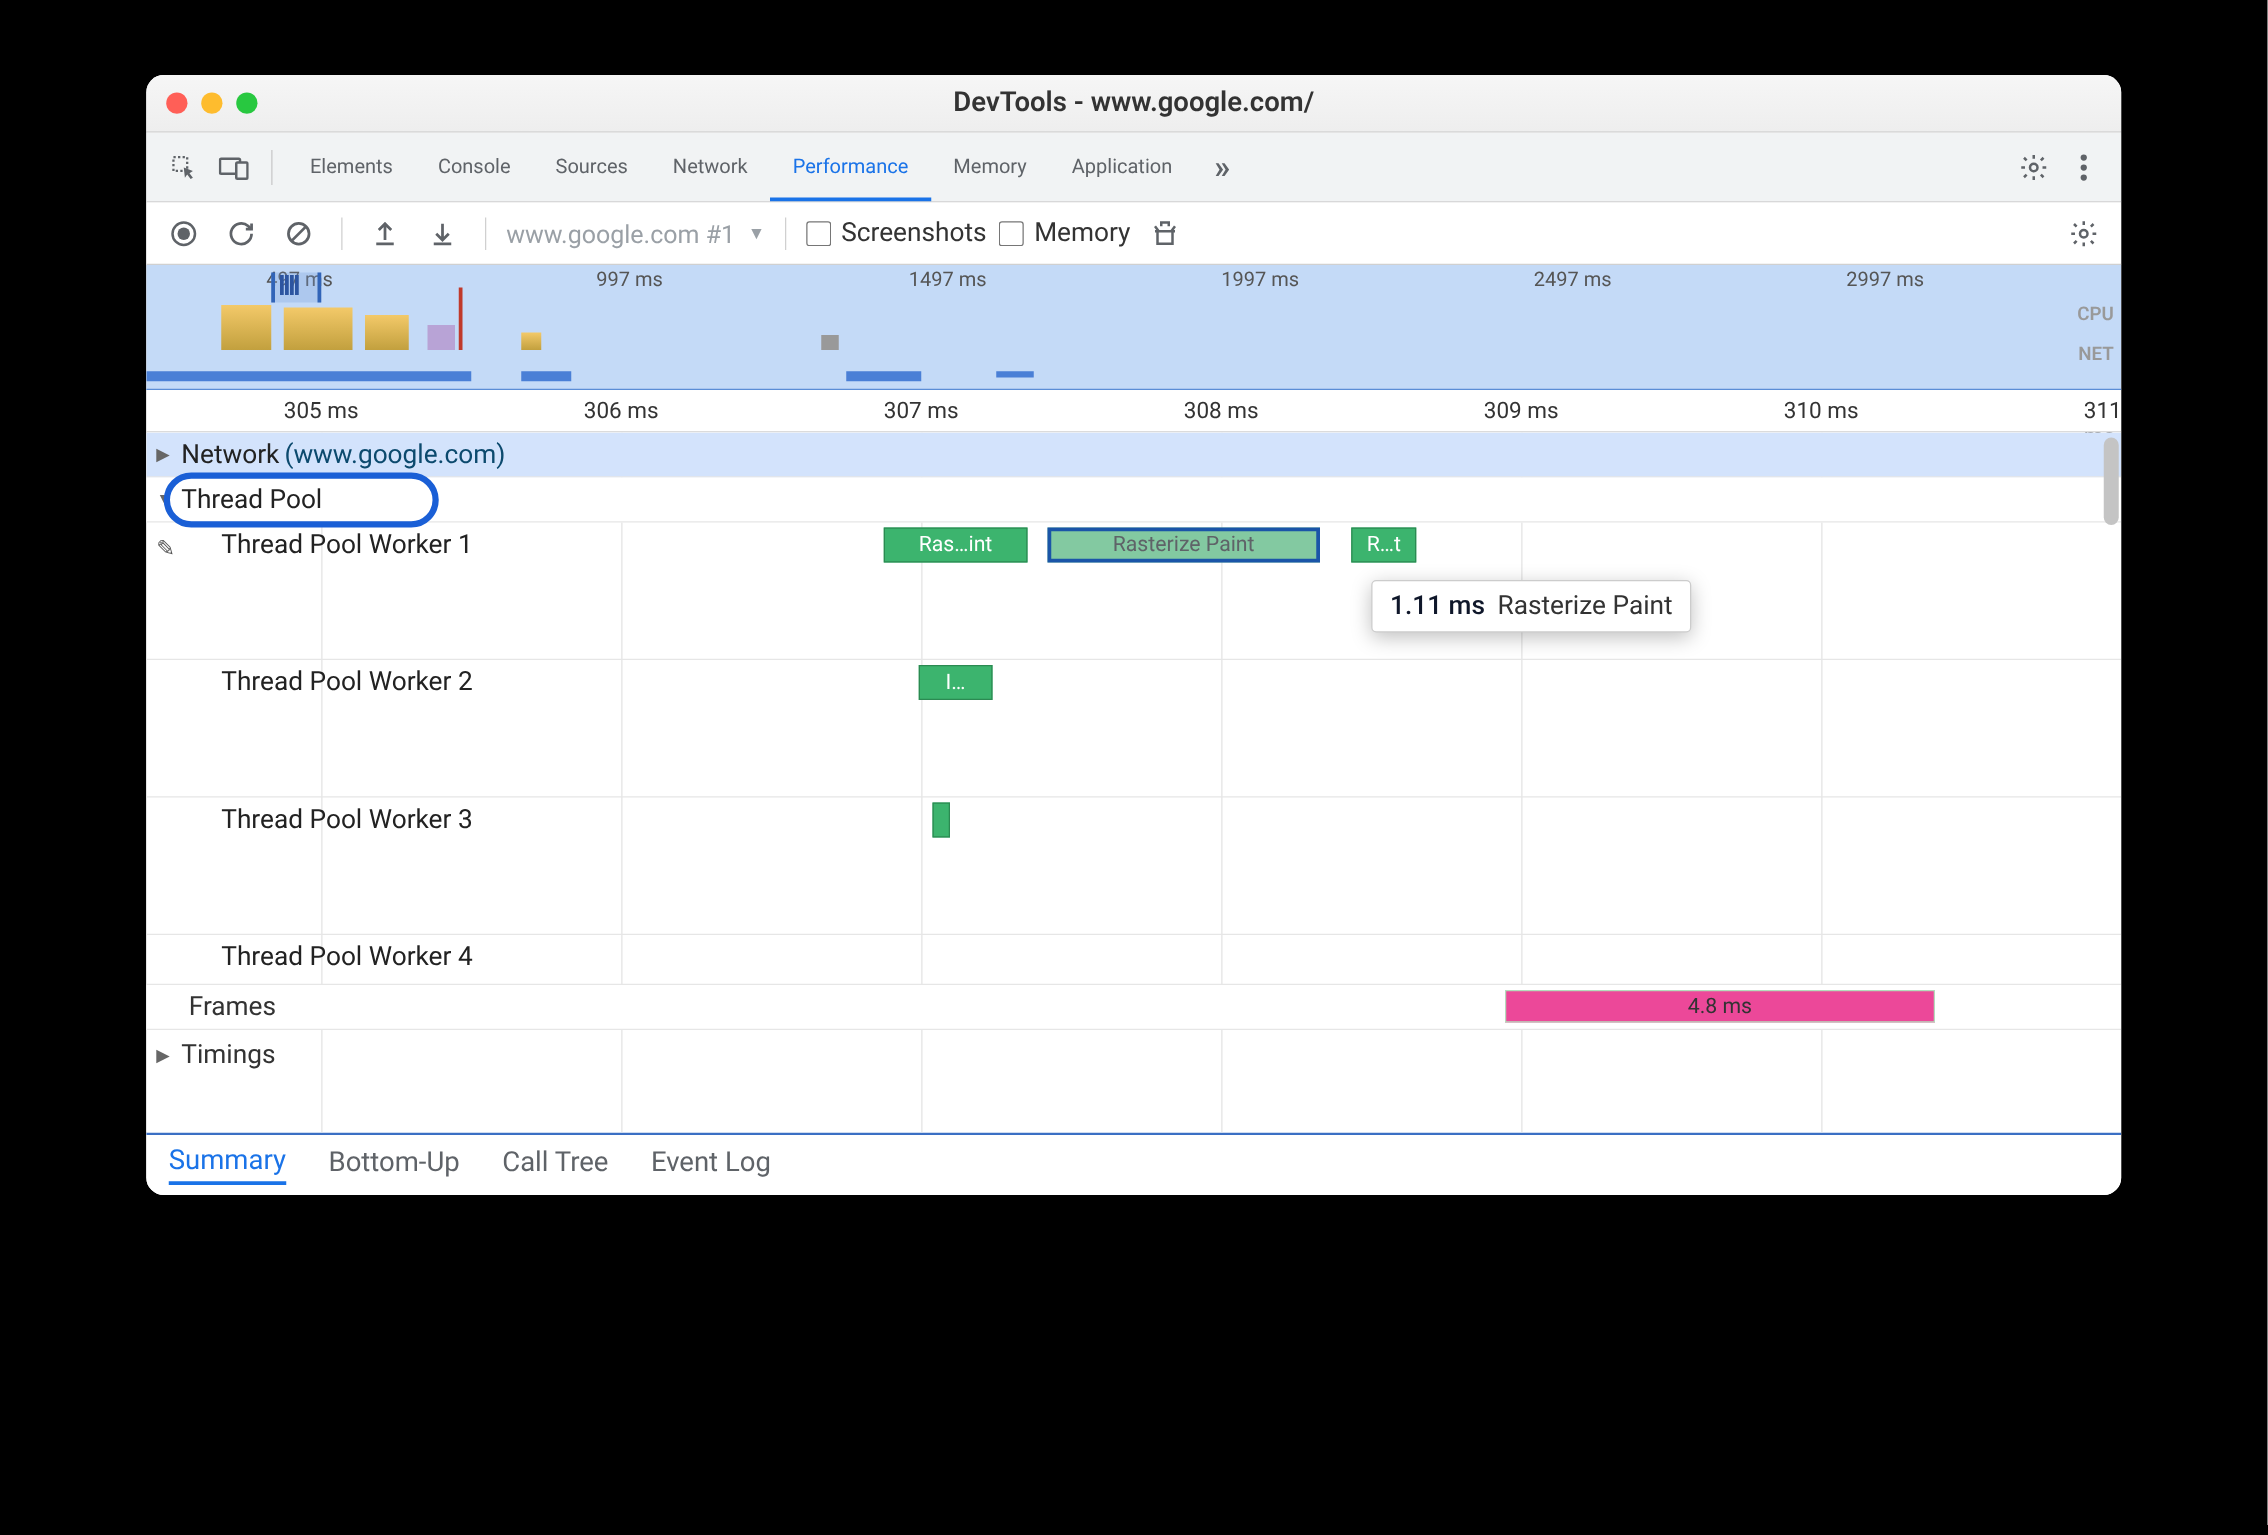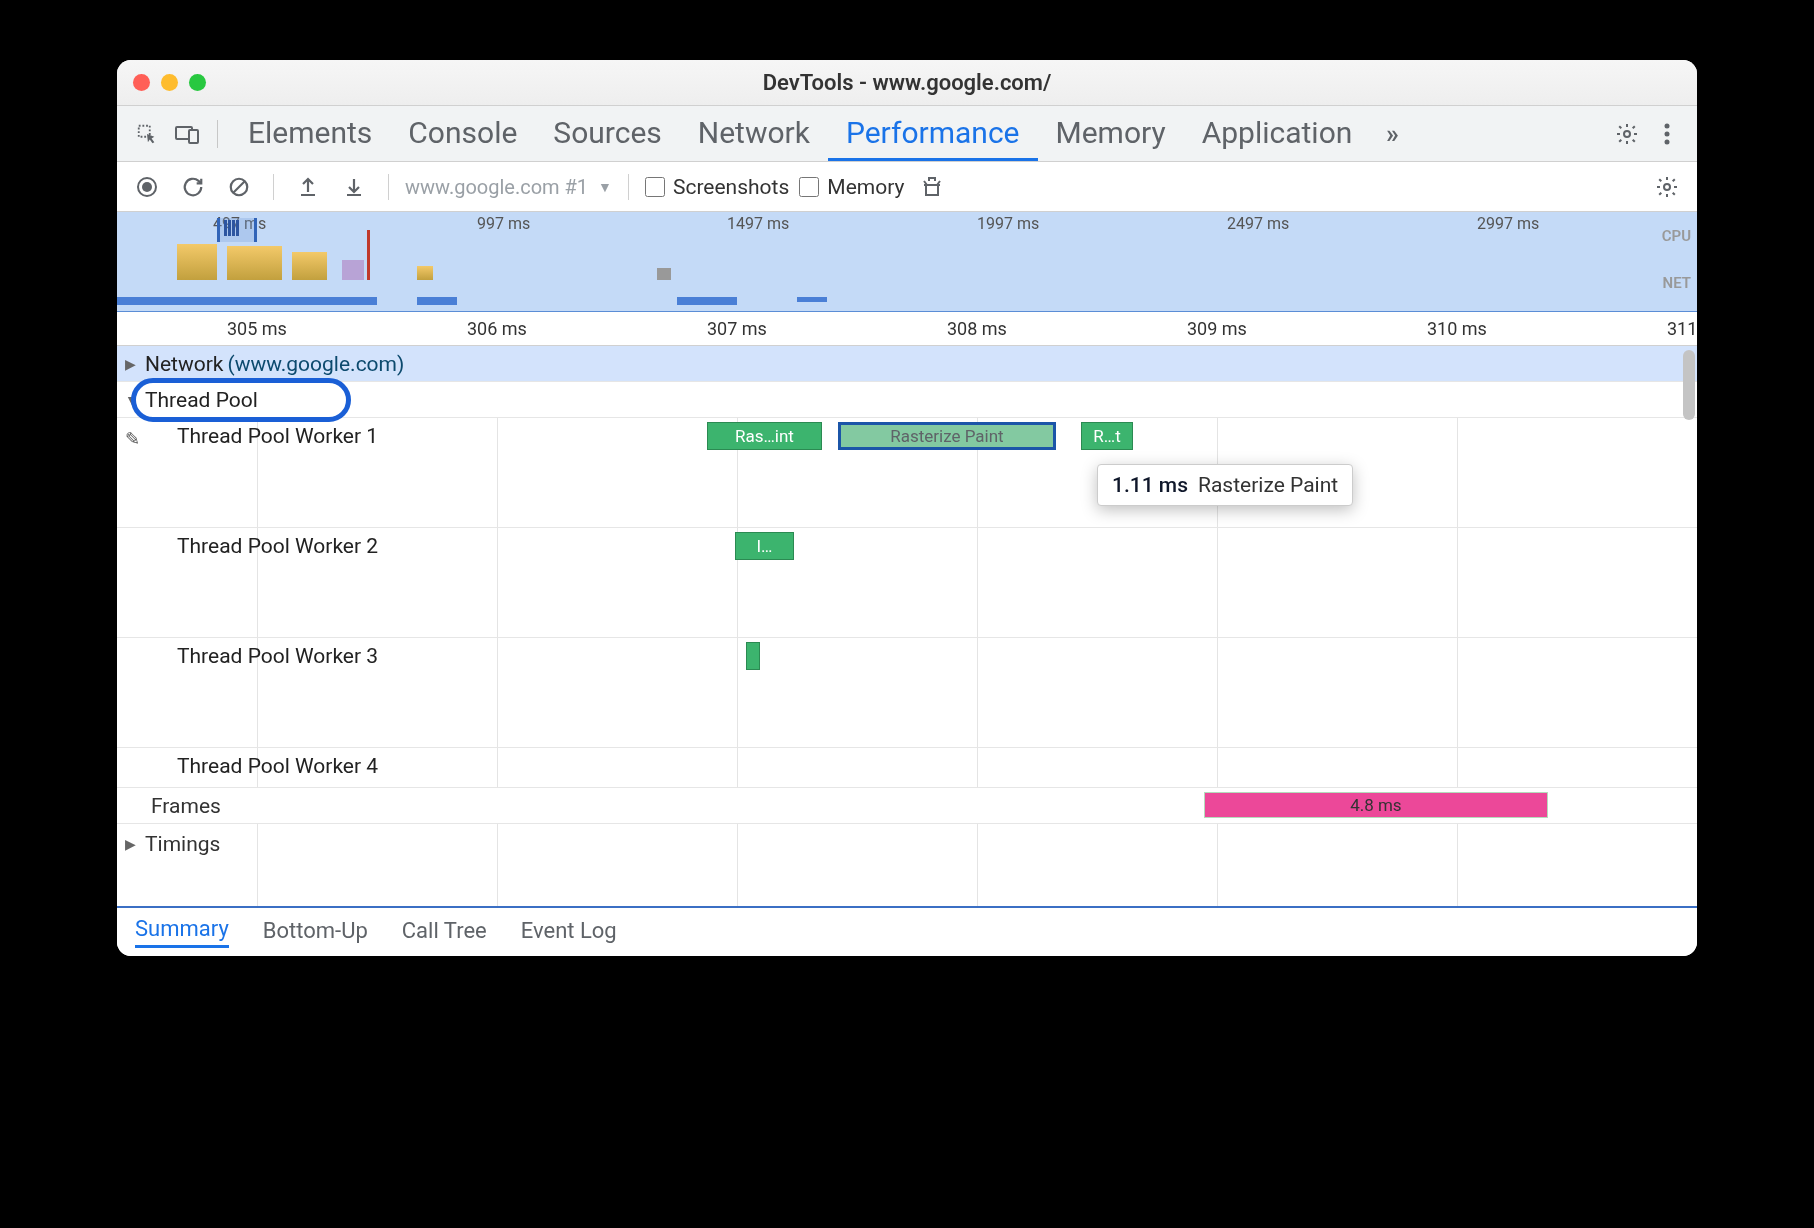--- a/index.html
+++ b/index.html
@@ -35,38 +35,38 @@
   .tl { width: 17px; height: 17px; border-radius: 50%; }
   .tl.red { background:#ff5f57; } .tl.yel{background:#febc2e;} .tl.grn{background:#28c840;}
   .wtitle { position:absolute; left:0; right:0; text-align:center; font-size:22px; font-weight:600; color:#333; }
 
   .tabs {
     height: 56px; background:#f1f3f4; border-bottom:1px solid #d0d0d0;
     display:flex; align-items:center; padding:0 12px; gap:4px;
   }
   .icon-btn { width:36px; height:36px; display:flex;align-items:center;justify-content:center; color:#5f6368; border-radius:4px; cursor:pointer;}
   .tab-sep{width:1px;height:28px;background:#c7c7c7;margin:0 8px;}
-  .tab { padding:0 18px; height:100%; display:flex;align-items:center; color:#5f6368; font-size:30px; cursor:pointer; border-bottom:3px solid transparent;}
+  .tab { padding:0 18px; height:100%; display:flex;align-items:center; color:#5f6368; font-size:16px; cursor:pointer; border-bottom:3px solid transparent;}
   .tab.active{color:#1a73e8;border-bottom-color:#1a73e8;}
   .spacer{flex:1;}
 
   .toolbar {
     height:50px; background:#fff; border-bottom:1px solid #d0d0d0;
     display:flex; align-items:center; padding:0 12px; gap:10px; color:#5f6368;
   }
   .toolbar .sep{width:1px;height:26px;background:#d0d0d0;margin:0 6px;}
   .profile-sel{color:#9aa0a6;font-size:20px;display:flex;align-items:center;gap:10px;}
   .chk{display:flex;align-items:center;gap:8px;font-size:21px;color:#333;}
   .chk input{width:20px;height:20px;}
 
   .overview {
     height: 100px; background:#c4daf7; border-bottom:1px solid #5b8dd6; position:relative; overflow:hidden;
   }
   .ov-side{position:absolute;right:6px;font-size:15px;font-weight:600;color:#999;}
-  .ov-cpu{top:15px;} .ov-net{top:62px;}
+  .ov-cpu{top:30px;} .ov-net{top:62px;}
   .ov-tick{position:absolute;top:2px;font-size:16px;color:#555;}
   .ov-brackets{position:absolute;left:100px;top:6px;width:40px;height:24px;border-left:3px solid #3164b8;border-right:3px solid #3164b8;background:rgba(120,160,220,.3);} 
   .ov-activity{position:absolute;left:0;right:0;top:28px;height:40px;}
   .ov-blob{position:absolute;bottom:0;background:linear-gradient(#f3c969,#c2a03e);}
   .ov-net-bar{position:absolute;left:0;right:0;bottom:6px;height:8px;}
   .ov-net-seg{position:absolute;height:8px;background:#4a7fd6;}
 
   .ruler{height:34px;background:#fff;border-bottom:1px solid #d0d0d0;position:relative;font-size:18px;color:#333;}
   .ruler span{position:absolute;top:6px;}
 

